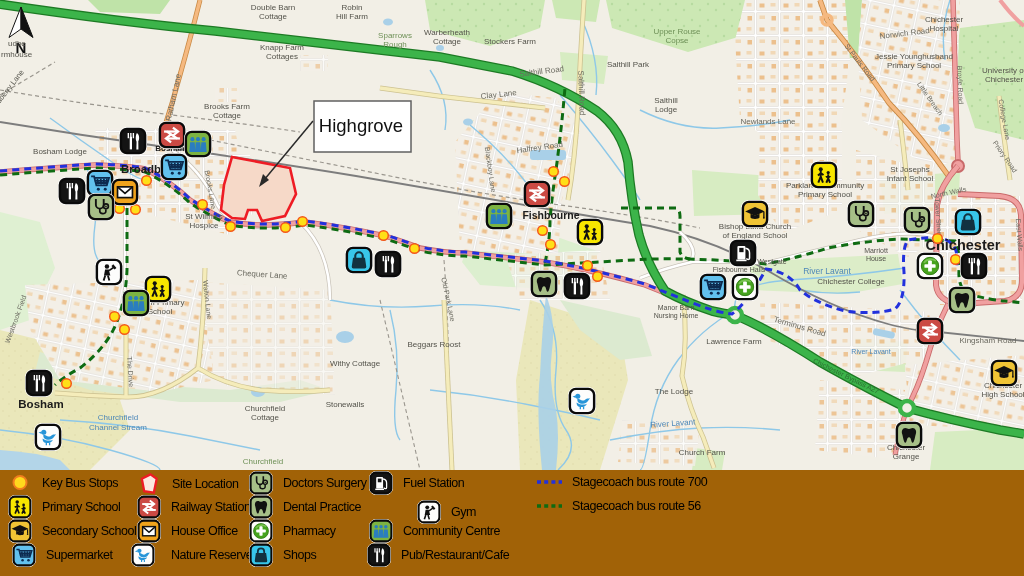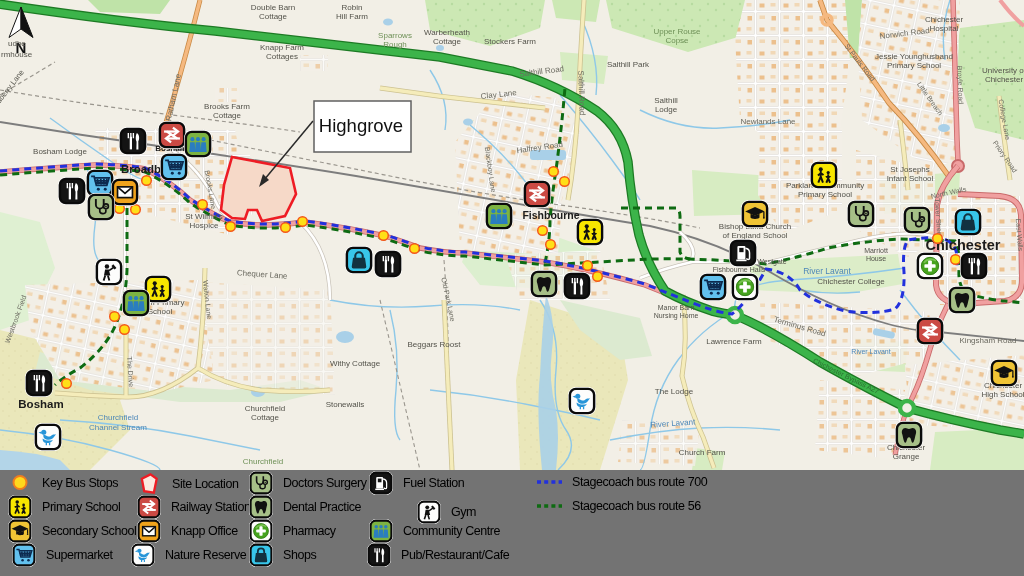--- a/index.html
+++ b/index.html
@@ -1,18 +1,18 @@
 <!DOCTYPE html>
 <html><head>
 <meta charset="utf-8">
 <style>
   html,body{margin:0;padding:0;background:#fff;}
   #stage{position:relative;width:1024px;height:576px;overflow:hidden;font-family:"Liberation Sans",sans-serif;}
   #map{position:absolute;left:0;top:0;}
-  #legend{position:absolute;left:0;top:470px;width:1024px;height:106px;background:#737373;}
+  #legend{position:absolute;left:0;top:470px;width:1024px;height:106px;background:#a16207;}
   .li{position:absolute;display:flex;align-items:center;}
   .li svg{display:block;}
   .lt{font-size:12.5px;letter-spacing:-0.45px;color:#000;margin-left:10px;white-space:nowrap;}
 </style>
 </head>
 <body>
 <div id="stage">
 <svg id="map" width="1024" height="470" viewBox="0 0 1024 470">
 <defs>
 <pattern id="urb" width="24" height="24" patternUnits="userSpaceOnUse">
@@ -713,24 +713,24 @@
         <svg width="24" height="24" viewBox="0 0 30 30">
           <use href="#i-rail"></use>
         </svg>
         <span class="lt">Railway Station</span>
       </div>
 
 <div class="li" style="left:137px;top:49px;">
         <svg width="24" height="24" viewBox="0 0 30 30">
           <use href="#i-post"></use>
         </svg>
-        <span class="lt">Knapp Office</span>
-      </div>
-
-<div class="li" style="left:131px;top:73px;">
+        <span class="lt">House Office</span>
+      </div>
+
+<div class="li" style="left:131px;top:73px;gap:6px;">
         <svg width="24" height="24" viewBox="0 0 30 30">
           <use href="#i-nat"></use>
         </svg>
         <span class="lt">Nature Reserve</span>
       </div>
 
 <div class="li" style="left:249px;top:1px;">
         <svg width="24" height="24" viewBox="0 0 30 30">
           <use href="#i-doc"></use>
         </svg>

